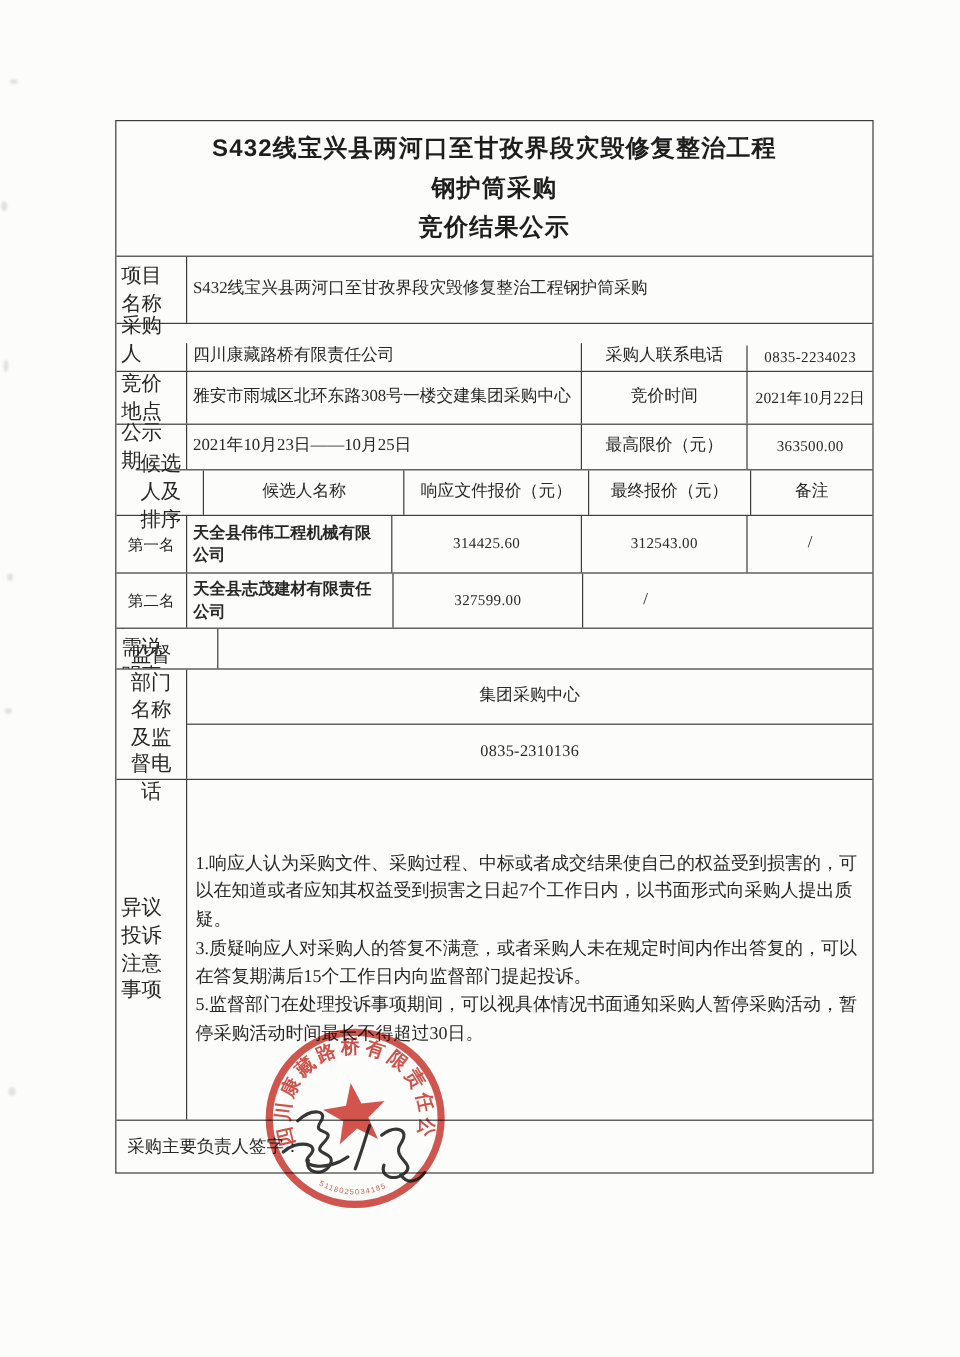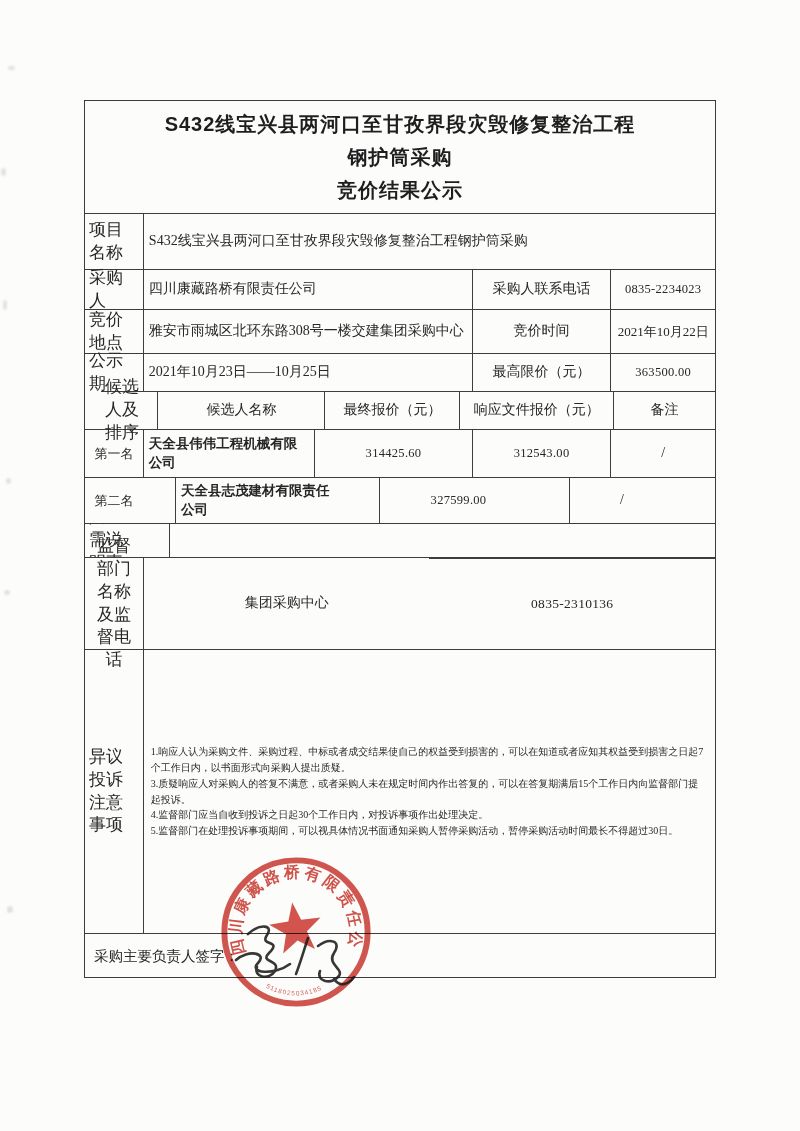--- a/index.html
+++ b/index.html
@@ -12,21 +12,21 @@
   
   .smudge { position:absolute; background:rgba(130,130,130,.22); border-radius:50%; filter:blur(1px); }
   .s1{left:8px; top:66px; width:7px; height:4px;}
   .s2{left:1px; top:168px; width:5px; height:8px;}
   .s3{left:3px; top:300px; width:4px; height:10px;}
   .s4{left:6px; top:478px; width:5px; height:6px;}
   .s5{left:4px; top:590px; width:6px; height:5px;}
   .s6{left:7px; top:906px; width:6px; height:7px;}
 
   .doc-table {
-    position:absolute; left:84px; top:100px; width:632px; height:878px;
+    position:absolute; left:96px; top:100px; width:632px; height:878px;
     border:1.5px solid #3c3c3c; background:transparent;
     font-size:14px; line-height:1.35;
   }
   .row { display:flex; border-top:1px solid #3d3d3d; }
   .row:first-child { border-top:none; }
   .c { border-left:1px solid #3d3d3d; display:flex; align-items:center; padding:2px 5px; word-break:break-all; }
   .c:first-child { border-left:none; }
 
   .w-label { width:58px; font-size:17px; padding:2px 4px; }
   .w-val   { width:330px; }
@@ -35,41 +35,41 @@
   .w-name  { width:172px; }
   .w-doc   { width:158px; justify-content:center; text-align:center; }
   .center  { justify-content:center; text-align:center; }
 
   .title-row { height:112px; flex-direction:column; align-items:center; justify-content:center;
     font-family:"Liberation Sans","DejaVu Sans",sans-serif; font-weight:700; font-size:20px;
     letter-spacing:1px; color:#1e1e1e; }
   .title-row div { margin:3px 0; }
 
   .r-project    { height:56px; }
-  .r-purchaser  { height:40px; }
+  .r-purchaser  { height:40px;align-items:flex-end; }
   .r-bidding    { height:44px; }
   .r-publicity  { height:38px; }
   .r-candheader { height:38px;margin-left:16px; }
   .r-rank1      { height:48px; }
-  .r-rank2      { height:46px;gap:32px; }
+  .r-rank2      { height:46px; }
   .r-other      { height:34px;gap:28px; }
   .r-supervision{ height:92px; }
   .r-objection  { height:284px; }
   .r-signature  { height:46px; }
 
   .num { font-size:12.5px; letter-spacing:.3px; }
   .rank-cell { justify-content:center; text-align:center; font-size:13px; }
   .candname { font-weight:700; font-size:13.5px;font-family:Liberation Serif, serif; }
 
-  .sup-stack { width:574px; display:flex; flex-direction:row; }
+  .sup-stack { width:574px; display:flex; flex-direction:column; }
   .sup-sub { flex:1; display:flex; align-items:center; justify-content:center; }
   .sup-sub + .sup-sub { border-top:1px solid #3d3d3d; }
 
   .obj-cell { width:574px; border-left:1px solid #3d3d3d; display:flex; flex-direction:column;
-    justify-content:center; padding:10px 7px; font-size:10px; line-height:1.58; word-break:break-all; }
+    justify-content:center; padding:10px 7px; font-size:15px; line-height:1.58; word-break:break-all; }
 
   .sig-cell { width:100%; display:flex; align-items:center; padding-left:9px; font-size:14.5px; }
 
   .stamp-svg { position:absolute; left:215px; top:851px; width:162px; height:162px;
     mix-blend-mode:multiply; opacity:.92; z-index:5; }
   .sign-svg { position:absolute; left:228px; top:918px; width:132px; height:78px; z-index:6; }
 </style>
 </head>
 <body>
 
@@ -111,22 +111,22 @@
     <div class="row r-publicity">
       <div class="c w-label">公示期</div>
       <div class="c w-val">2021年10月23日——10月25日</div>
       <div class="c w-k3">最高限价（元）</div>
       <div class="c w-k4 num">363500.00</div>
     </div>
 
     <div class="row r-candheader">
       <div class="c w-label">候选人及排序</div>
       <div class="c w-name center">候选人名称</div>
+      <div class="c w-doc">响应文件报价（元）</div>
       <div class="c w-k3">最终报价（元）</div>
-      <div class="c w-doc">响应文件报价（元）</div>
       <div class="c w-k4">备注</div>
     </div>
 
     <div class="row r-rank1">
       <div class="c w-label rank-cell">第一名</div>
       <div class="c w-name candname">天全县伟伟工程机械有限公司</div>
       <div class="c w-doc num">314425.60</div>
       <div class="c w-k3 num">312543.00</div>
       <div class="c w-k4">/</div>
     </div>
@@ -149,21 +149,20 @@
         <div class="sup-sub">集团采购中心</div>
         <div class="sup-sub num" style="font-size:13.5px;">0835-2310136</div>
       </div>
     </div>
 
     <div class="row r-objection">
       <div class="c w-label">异议投诉注意事项</div>
       <div class="obj-cell">
         <div>1.响应人认为采购文件、采购过程、中标或者成交结果使自己的权益受到损害的，可以在知道或者应知其权益受到损害之日起7个工作日内，以书面形式向采购人提出质疑。</div>
         <div>3.质疑响应人对采购人的答复不满意，或者采购人未在规定时间内作出答复的，可以在答复期满后15个工作日内向监督部门提起投诉。</div>
-        <div>4.监督部门应当自收到投诉之日起30个工作日内，对投诉事项作出处理决定。</div>
         <div>5.监督部门在处理投诉事项期间，可以视具体情况书面通知采购人暂停采购活动，暂停采购活动时间最长不得超过30日。</div>
       </div>
     </div>
 
     <div class="row r-signature">
       <div class="sig-cell">采购主要负责人签字：</div>
     </div>
 
   </div>
 

